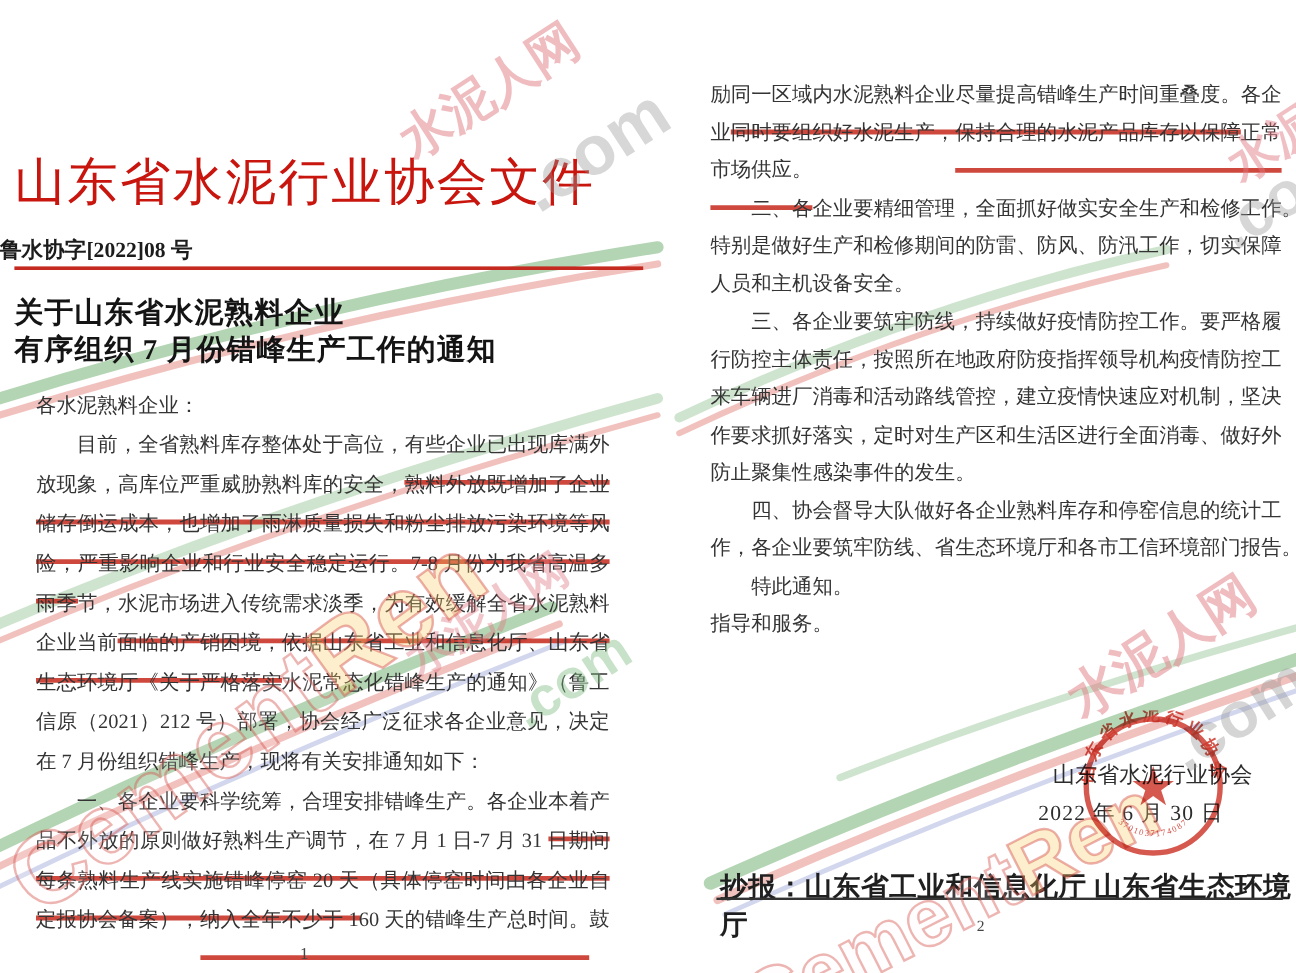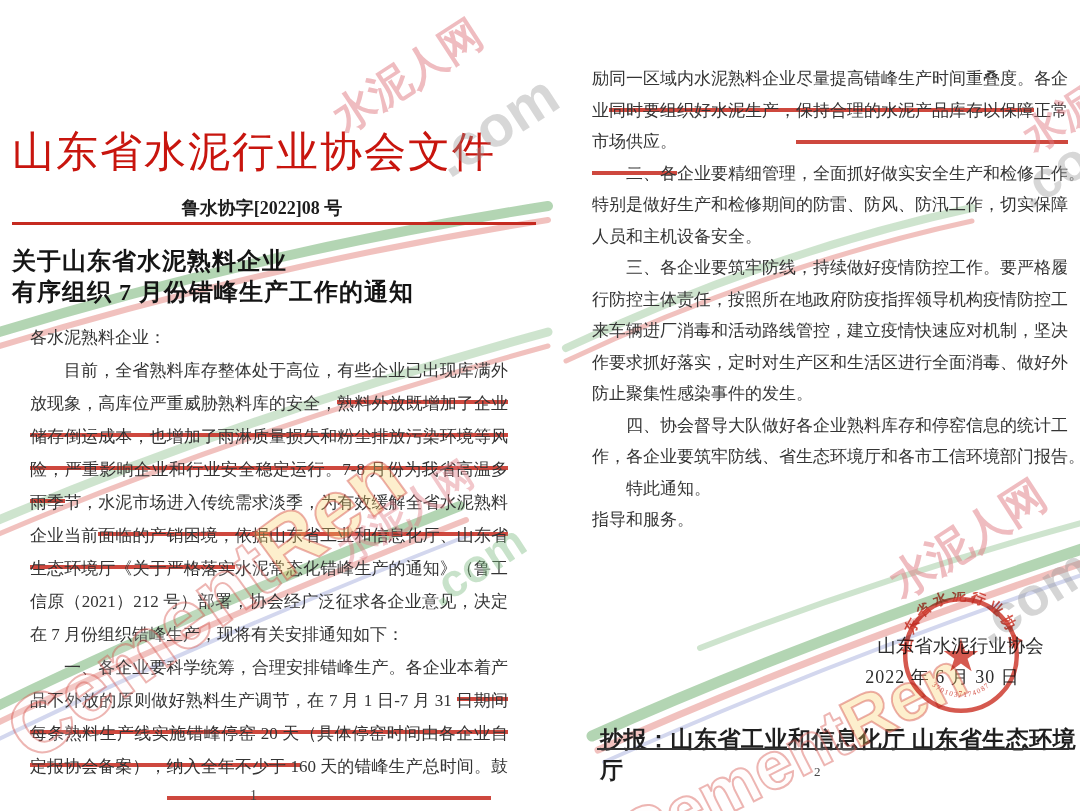--- a/index.html
+++ b/index.html
@@ -2,21 +2,21 @@
 <html><head>
 <meta charset="utf-8">
 <style>
   html,body{margin:0;padding:0;}
   body{width:1080px;height:811px;position:relative;overflow:hidden;background:#fff;
        font-family:"Liberation Serif","DejaVu Serif",serif;}
   .abs{position:absolute;}
   
   #hdr-title{left:12px;top:124px;width:514px;text-align:left;font-size:42px;font-weight:normal;
              color:#c8150e;letter-spacing:2px;white-space:nowrap;z-index:2;}
-  #doc-no{left:12px;top:196px;width:500px;text-align:center;font-size:18px;font-weight:bold;color:#1c1c1c;z-index:2;}
+  #doc-no{left:0;top:196px;width:500px;font-size:18px;font-weight:bold;color:#1c1c1c;z-index:2;}
   #red-rule{left:12px;top:222px;width:524px;height:3px;background:#c52a20;z-index:2;}
   #notice-title{left:12px;top:246px;width:516px;text-align:left;font-size:24px;font-weight:bold;
                 color:#141414;line-height:31px;letter-spacing:1px;z-index:2;}
   
   #body1{left:30px;top:321px;width:478px;z-index:2;font-family:Liberation Serif, serif;}
   #body2{left:592px;top:63px;width:476px;z-index:2;}
   .line{font-size:17px;line-height:33px;color:#343434;white-space:nowrap;}
   #body2 .line{line-height:31.5px;}
   .ind{text-indent:34px;}
   .just{text-align:justify;text-align-last:justify;}

